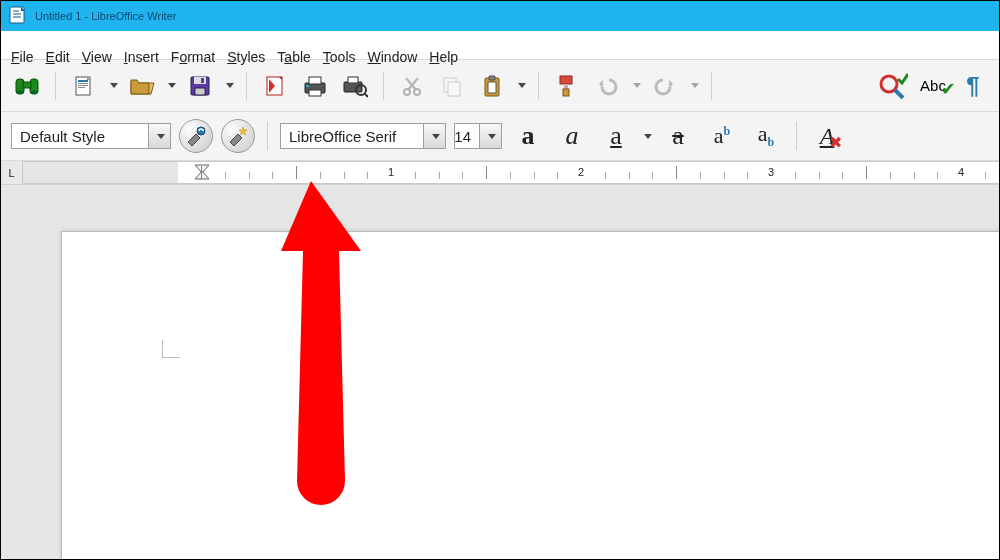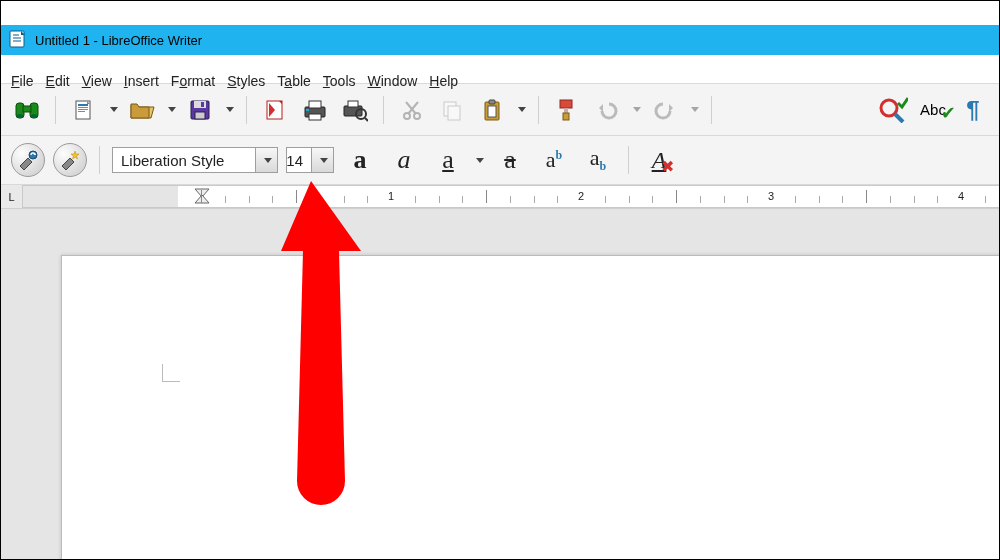--- a/index.html
+++ b/index.html
@@ -16,23 +16,22 @@
     position: relative;
   }
 
   
   .titlebar {
     background: #1fb4ef;
     height: 30px;
     display: flex;
     align-items: center;
     padding: 0 8px;
-    color: #000000;
-    font-size: 13px;
-    margin-top: 24px;
+    color: #0c4a6e;
+    font-size: 11px;
   }
   .titlebar svg { margin-right: 8px; }
 
   
   .menubar {
     height: 28px;
     display: flex;
     align-items: center;
     gap: 12px;
     padding: 0 10px;
@@ -348,41 +347,47 @@
     <span class="abc-ico">Abc<span class="chk">✔</span></span>
   </span>
 
   <span class="tb-btn">
     <span style="font-size:24px;color:#2a7aaf;font-weight:bold;">¶</span>
   </span>
 </div>
 
 <div class="toolbar second">
 
+  <div class="combo style-combo">
+    <div class="field">Default Style</div>
+    <div class="btn">
+        <span class="drop-arrow"></span>
+      </div>
+  </div>
 
   <span class="round-btn">
     <svg width="20" height="20" viewBox="0 0 20 20">
       <path d="M2 16 L10 8 L14 12 L6 20 Z" fill="#888" stroke="#444"></path>
       <circle cx="15" cy="5" r="4" fill="#2a7aaf" stroke="#14486a"></circle>
       <path d="M13 5 A2 2 0 1 1 17 5" fill="none" stroke="#fff" stroke-width="1.3"></path>
       <path d="M17 3 L18 5 L15.5 5 Z" fill="#fff"></path>
     </svg>
   </span>
 
   <span class="round-btn">
     <svg width="20" height="20" viewBox="0 0 20 20">
       <path d="M2 16 L10 8 L14 12 L6 20 Z" fill="#888" stroke="#444"></path>
       <polygon points="15,1 16,4 19,4 16.5,6 17.5,9 15,7 12.5,9 13.5,6 11,4 14,4" fill="#f4c430" stroke="#b8860b" stroke-width="0.5"></polygon>
     </svg>
   </span>
 
   <span class="sep"></span>
 
   <div class="combo font-combo">
-    <div class="field">Liberation Style</div>
+    <div class="field">LibreOffice Serif</div>
     <div class="btn">
         <span class="drop-arrow"></span>
       </div>
   </div>
 
   <div class="combo size-combo">
     <div class="field">14</div>
     <div class="btn">
         <span class="drop-arrow"></span>
       </div>

